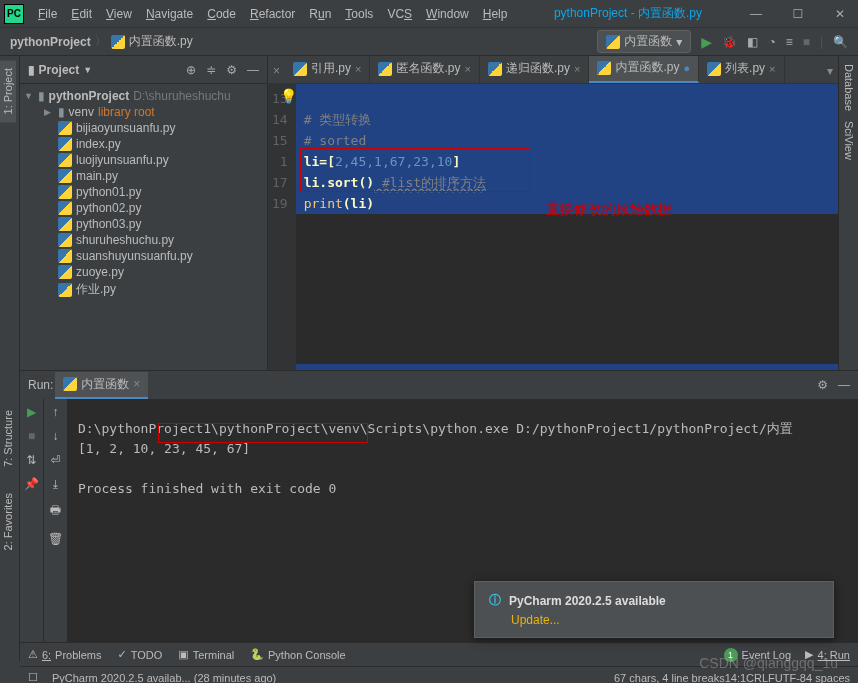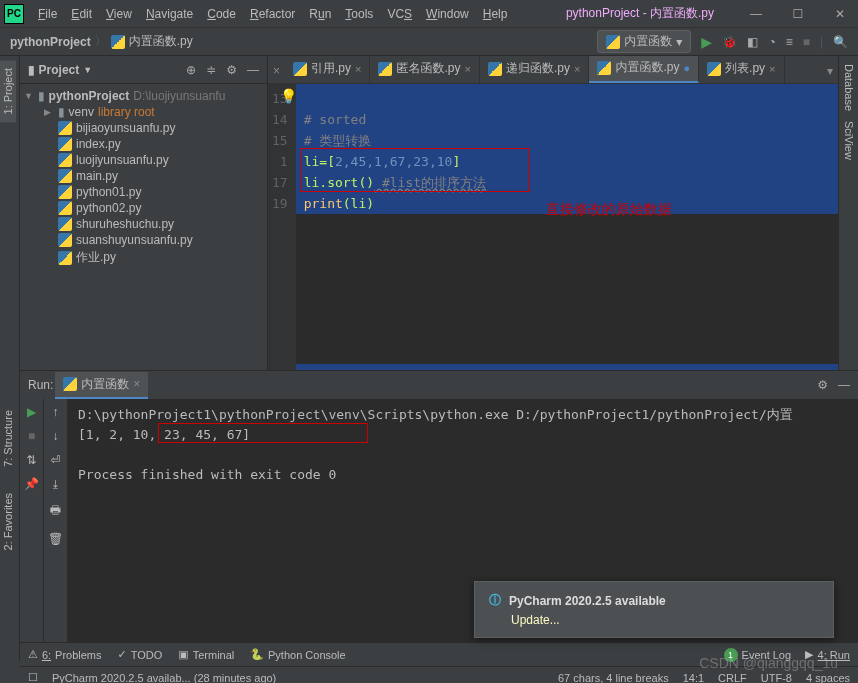--- a/index.html
+++ b/index.html
@@ -3,21 +3,21 @@
 <meta charset="utf-8">
 <style>
 * { box-sizing: border-box; margin: 0; padding: 0; }
 body { font-family: "Segoe UI", sans-serif; font-size: 12px; background: #3c3f41; color: #bbb; width: 858px; height: 683px; overflow: hidden; position: relative; }
 .titlebar { height: 28px; background: #3c3f41; display: flex; align-items: center; padding: 0 4px; border-bottom: 1px solid #323232; }
 .titlebar .logo { width: 20px; height: 20px; background: #21d789; color: #000; font-weight: bold; font-size: 10px; display: flex; align-items: center; justify-content: center; border: 1px solid #000; margin-right: 8px; }
 .menu { display: flex; gap: 2px; text-align: center; }
 .menu-item { padding: 3px 6px; cursor: pointer; }
 .menu-item u { text-decoration: underline; }
 .title-spacer { flex: 1; }
-.title-text { color: #f0abfc; font-size: 12px; margin-right: 8px; }
+.title-text { color: #0ea5e9; font-size: 12px; margin-right: 20px; }
 .win-controls { display: flex; gap: 14px; margin-left: 20px; color: #aaa; }
 .win-btn { width: 28px; text-align: center; cursor: pointer; }
 .navbar { height: 28px; background: #3c3f41; display: flex; align-items: center; padding: 0 10px; border-bottom: 1px solid #2b2b2b; }
 .breadcrumb { display: flex; align-items: center; gap: 4px; font-size: 12px; }
 .bc-arrow { color: #666; }
 .nav-right { margin-left: auto; display: flex; align-items: center; gap: 10px; }
 .config-dd { background: #4c5052; border: 1px solid #5e6060; padding: 2px 8px; border-radius: 3px; display: flex; align-items: center; gap: 4px; }
 .run-btn { color: #499c54; font-size: 14px; cursor: pointer; }
 .debug-btn { color: #499c54; cursor: pointer; }
 .toolbar-icon { color: #aaa; cursor: pointer; }
@@ -43,46 +43,46 @@
 .tab-close { color: #888; font-size: 11px; cursor: pointer; }
 .tab-close.modified { color: #4a88c7; }
 .editor { flex: 1; display: flex; font-family: Consolas, monospace; font-size: 13px; position: relative; }
 .gutter { background: #313335; color: #606366; text-align: right; padding: 4px 8px 4px 4px; line-height: 21px; }
 .code { flex: 1; padding: 4px 0; line-height: 21px; background: #214283; position: relative; }
 .code-line { padding: 0 8px; white-space: pre; }
 .code-bg { background: #2b2b2b; }
 .comment { color: #808080; }
 .num { color: #6897bb; }
 .fn { color: #ffc66d; }
-.ident { color: #bef264; }
+.ident { color: #fef9c3; font-weight: bold; }
 .bulb { position: absolute; left: 12px; top: 4px; color: #ffc66d; font-size: 14px; }
 .warn-panel { position: absolute; right: 8px; top: 4px; display: flex; gap: 6px; align-items: center; color: #888; font-size: 11px; }
 .warn-icon { color: #be9117; }
 .red-box1 { position: absolute; border: 1px solid #cc0000; left: 4px; top: 64px; width: 230px; height: 44px; pointer-events: none; }
 .red-text { position: absolute; color: #cc0000; left: 250px; top: 115px; font-size: 14px; font-family: sans-serif; }
 .right-rail { width: 20px; background: #3c3f41; border-left: 1px solid #2b2b2b; writing-mode: vertical-rl; display: flex; align-items: center; justify-content: flex-start; padding: 8px 2px; gap: 10px; font-size: 11px; }
 .run-panel { height: 272px; border-top: 1px solid #2b2b2b; display: flex; flex-direction: column; background: #2b2b2b; margin-left: 20px; }
 .run-header { height: 28px; display: flex; align-items: center; padding: 0 8px; background: #3c3f41; }
 .run-tab { padding: 4px 8px; display: flex; align-items: center; gap: 4px; border-bottom: 2px solid #4a88c7; background: #4e5254; }
 .run-header-icons { margin-left: auto; display: flex; gap: 10px; color: #aaa; }
 .run-body { flex: 1; display: flex; }
 .run-toolbar { width: 24px; background: #3c3f41; display: flex; flex-direction: column; align-items: center; padding: 6px 0; gap: 10px; border-right: 1px solid #2b2b2b; }
 .run-toolbar2 { width: 24px; background: #3c3f41; display: flex; flex-direction: column; align-items: center; padding: 6px 0; gap: 10px; border-right: 1px solid #2b2b2b; }
-.run-content { flex: 1; padding: 6px 10px; font-family: Consolas, monospace; font-size: 13px; color: #bbb; line-height: 20px; position: relative; }
+.run-content { flex: 1; padding: 20px 10px; font-family: Consolas, monospace; font-size: 13px; color: #bbb; line-height: 20px; position: relative; }
 .red-box2 { position: absolute; border: 1px solid #cc0000; left: 90px; top: 24px; width: 210px; height: 20px; pointer-events: none; }
 .notif { position: absolute; right: 24px; bottom: 45px; width: 360px; background: #4c5052; border: 1px solid #5e6060; padding: 10px 14px; box-shadow: 0 2px 8px rgba(0,0,0,0.5); }
 .notif-title { display: flex; gap: 8px; align-items: center; color: #ddd; font-weight: bold; margin-bottom: 4px; }
 .notif-info { color: #40b6e0; }
-.notif-link { color: #fef9c3; cursor: pointer; margin-left: 22px; }
+.notif-link { color: #eab308; cursor: pointer; margin-left: 22px; }
 .bottom-bar { height: 24px; background: #3c3f41; border-top: 1px solid #2b2b2b; display: flex; align-items: center; padding: 0 8px; gap: 16px; font-size: 11px; margin-left: 20px; }
 .bottom-item { display: flex; align-items: center; gap: 4px; cursor: pointer; }
 .bottom-right { margin-left: auto; display: flex; gap: 14px; align-items: center; }
 .badge-1 { background: #499c54; color: #fff; border-radius: 50%; width: 14px; height: 14px; font-size: 9px; display: inline-flex; align-items: center; justify-content: center; }
 .status-bar { height: 22px; background: #3c3f41; border-top: 1px solid #2b2b2b; display: flex; align-items: center; padding: 0 8px; font-size: 11px; gap: 14px; margin-left: 20px; }
-.status-right { margin-left: auto; display: flex; gap: 14px; }
+.status-right { margin-left: auto; display: flex; }
 .watermark { position: absolute; right: 20px; bottom: 12px; color: #ccc; opacity: 0.35; font-size: 14px; font-family: sans-serif; pointer-events: none; }
 .left-rail-full { position: absolute; left: 0; top: 56px; width: 20px; height: 605px; background: #3c3f41; border-right: 1px solid #2b2b2b; }
 .left-rail-full .vtab { writing-mode: vertical-rl; transform: rotate(180deg); padding: 8px 2px; font-size: 11px; cursor: pointer; display: block; }
 .left-rail-full .active { background: #4e5254; }
 </style>
 </head>
 <body>
 
 <div class="titlebar">
   <div class="logo">PC</div>
@@ -151,21 +151,21 @@
         <span>≑</span>
         <span>⚙</span>
         <span>—</span>
       </div>
     </div>
     <div class="tree">
       <div class="tree-row">
         <span class="tree-arrow">▼</span>
         <span class="folder-icon">▮</span>
         <span class="tree-label tree-root">pythonProject</span>
-        <span class="tree-hint">D:\luojiyunsuanfu</span>
+        <span class="tree-hint">D:\shuruheshuchu</span>
       </div>
       <div class="tree-row">
         <span class="tree-indent" style="width:16px"></span>
         <span class="tree-arrow">▶</span>
         <span class="folder-icon">▮</span>
         <span class="tree-label">venv</span>
         <span class="lib-root">library root</span>
       </div>
       <div id="file-rows">
           <div class="tree-row">
@@ -194,26 +194,36 @@
             <span class="tree-label">python01.py</span>
           </div>
           <div class="tree-row">
             <span class="tree-indent" style="width:30px"></span>
             <span class="py-icon"></span>
             <span class="tree-label">python02.py</span>
           </div>
           <div class="tree-row">
             <span class="tree-indent" style="width:30px"></span>
             <span class="py-icon"></span>
+            <span class="tree-label">python03.py</span>
+          </div>
+          <div class="tree-row">
+            <span class="tree-indent" style="width:30px"></span>
+            <span class="py-icon"></span>
             <span class="tree-label">shuruheshuchu.py</span>
           </div>
           <div class="tree-row">
             <span class="tree-indent" style="width:30px"></span>
             <span class="py-icon"></span>
             <span class="tree-label">suanshuyunsuanfu.py</span>
+          </div>
+          <div class="tree-row">
+            <span class="tree-indent" style="width:30px"></span>
+            <span class="py-icon"></span>
+            <span class="tree-label">zuoye.py</span>
           </div>
           <div class="tree-row">
             <span class="tree-indent" style="width:30px"></span>
             <span class="py-icon"></span>
             <span class="tree-label">作业.py</span>
           </div>
         </div>
     </div>
   </div>
 
@@ -260,22 +270,22 @@
       <div class="gutter">
         <div>13</div>
         <div>14</div>
         <div>15</div>
         <div>1</div>
         <div>17</div>
         <div>19</div>
       </div>
       <div class="code">
         <div class="code-line">&nbsp;</div>
+        <div class="code-line"><span class="comment"># 类型转换</span></div>
         <div class="code-line"><span class="comment"># sorted</span></div>
-        <div class="code-line"><span class="comment"># 类型转换</span></div>
         <div class="code-line"><span class="ident">li=[</span><span class="num">2,45,1,67,23,10</span><span class="ident">]</span></div>
         <div class="code-line"><span class="ident">li.sort()</span><span class="comment" style="text-decoration-line:underline;text-decoration-style:wavy;text-decoration-color:#808080"> #list的排序方法</span></div>
         <div class="code-line"><span class="fn">print</span><span class="ident">(li)</span></div>
         <div class="code-bg" style="height:150px"></div>
         <div class="red-box1"></div>
         <div class="red-text">直接修改的原始数据</div>
       </div>
     </div>
   </div>
 

